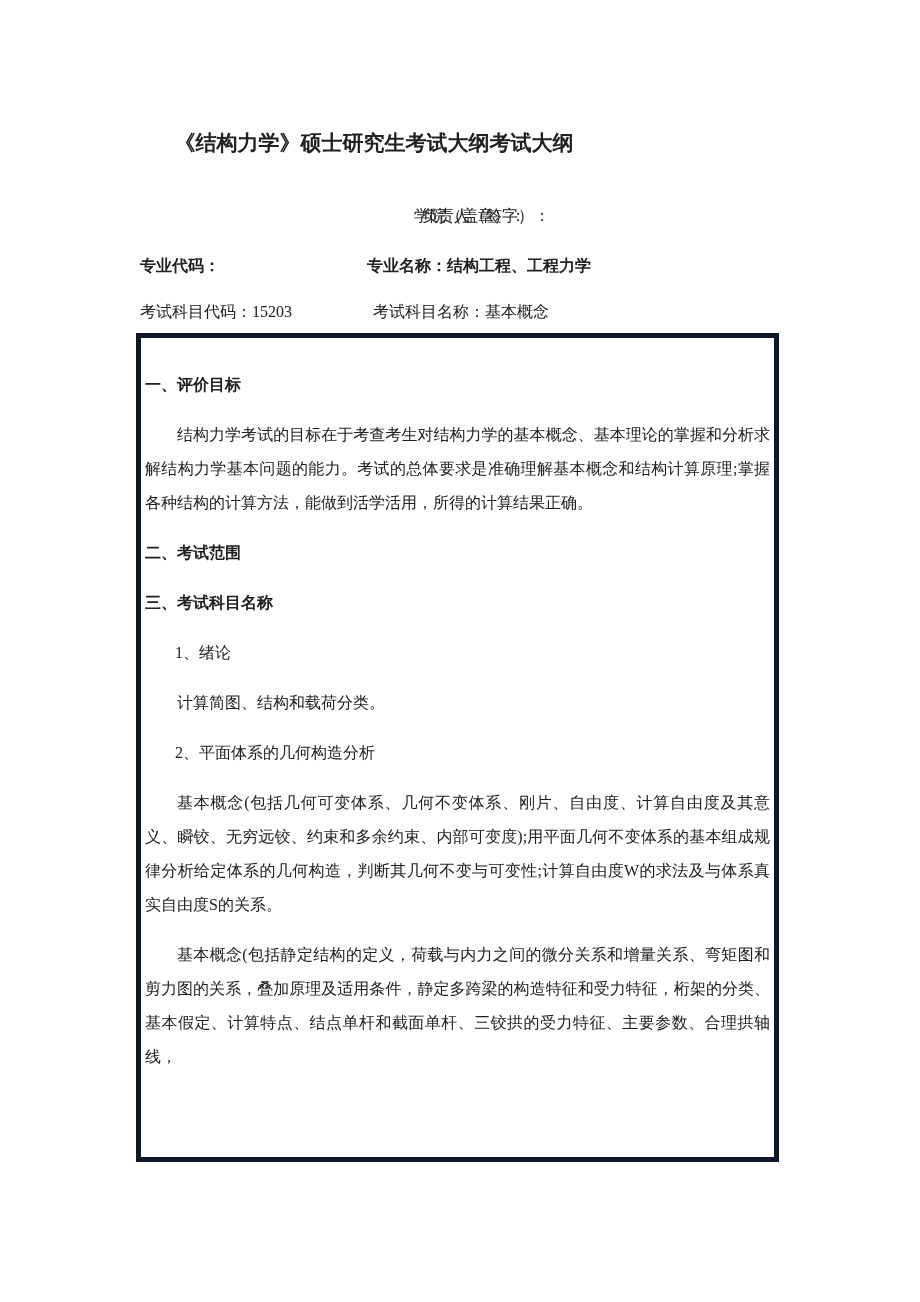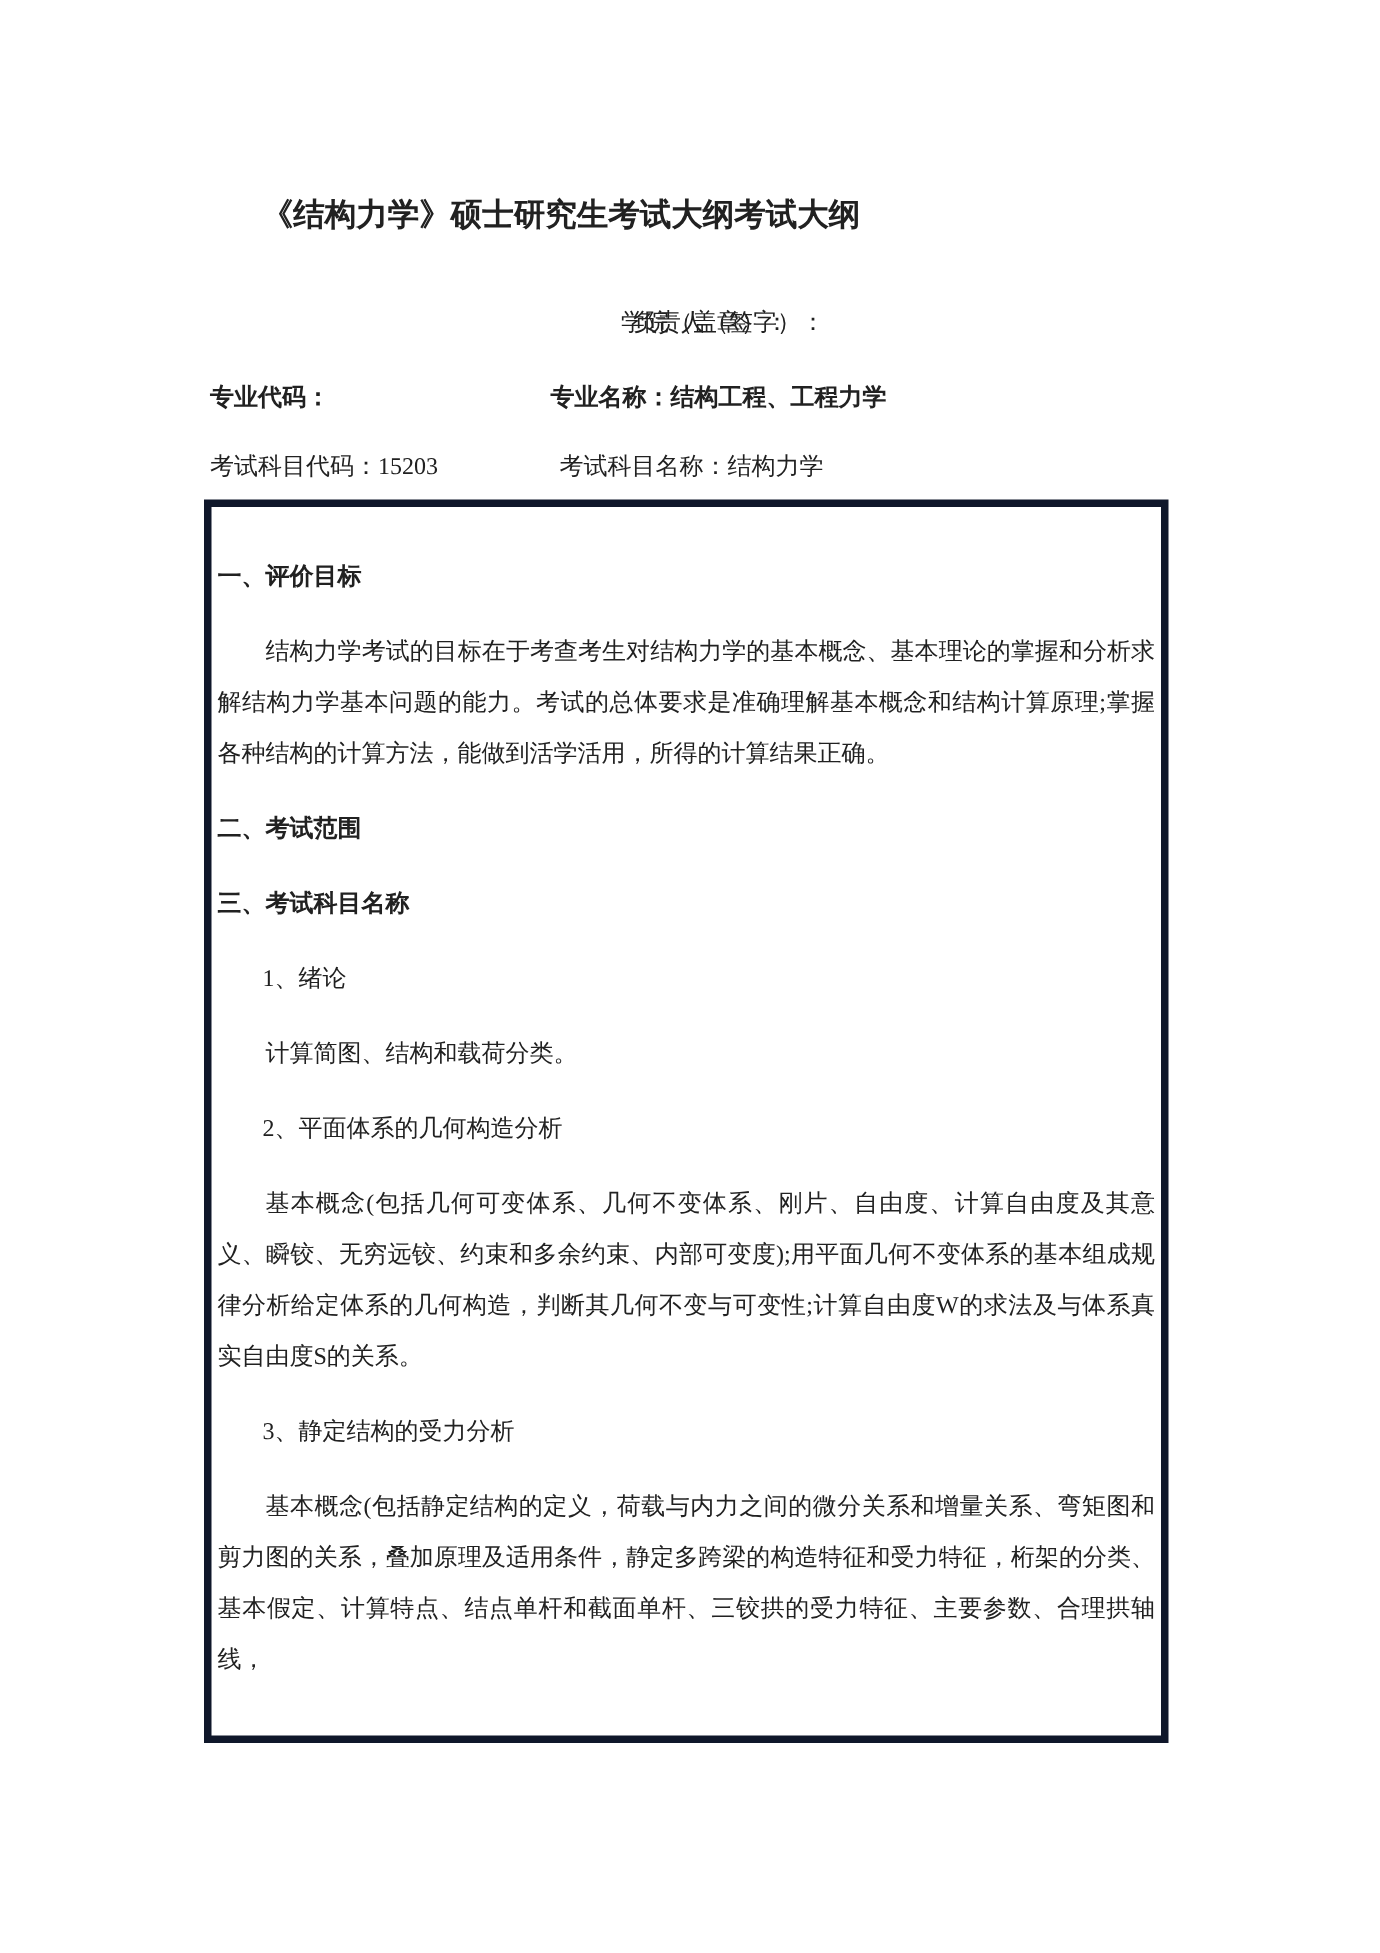--- a/index.html
+++ b/index.html
@@ -75,36 +75,35 @@
     <span class="h-right">负责人（签字）：</span>
   </div>
 
   <div class="hdr-row row2">
     <span class="h-left">专业代码：</span>
     <span class="h-right">专业名称：结构工程、工程力学</span>
   </div>
 
   <div class="hdr-row row3">
     <span class="h-left">考试科目代码：15203</span>
-    <span class="h-right">考试科目名称：结构力学</span>
+    <span class="h-right">考试科目名称：基本概念</span>
   </div>
 
   <div class="content-box">
 
     <p class="sec-heading">一、评价目标</p>
     <p class="para">结构力学考试的目标在于考查考生对结构力学的基本概念、基本理论的掌握和分析求解结构力学基本问题的能力。考试的总体要求是准确理解基本概念和结构计算原理;掌握各种结构的计算方法，能做到活学活用，所得的计算结果正确。</p>
 
     <p class="sec-heading">二、考试范围</p>
 
     <p class="sec-heading">三、考试科目名称</p>
 
     <p class="sub-heading">1、绪论</p>
     <p class="para">计算简图、结构和载荷分类。</p>
 
     <p class="sub-heading">2、平面体系的几何构造分析</p>
     <p class="para">基本概念(包括几何可变体系、几何不变体系、刚片、自由度、计算自由度及其意义、瞬铰、无穷远铰、约束和多余约束、内部可变度);用平面几何不变体系的基本组成规律分析给定体系的几何构造，判断其几何不变与可变性;计算自由度W的求法及与体系真实自由度S的关系。</p>
 
-    <p class="sub-heading">3、静定结构的受力分析</p>
     <p class="para">基本概念(包括静定结构的定义，荷载与内力之间的微分关系和增量关系、弯矩图和剪力图的关系，叠加原理及适用条件，静定多跨梁的构造特征和受力特征，桁架的分类、基本假定、计算特点、结点单杆和截面单杆、三铰拱的受力特征、主要参数、合理拱轴线，</p>
 
   </div>
 
 </div>
 
 </body></html>

